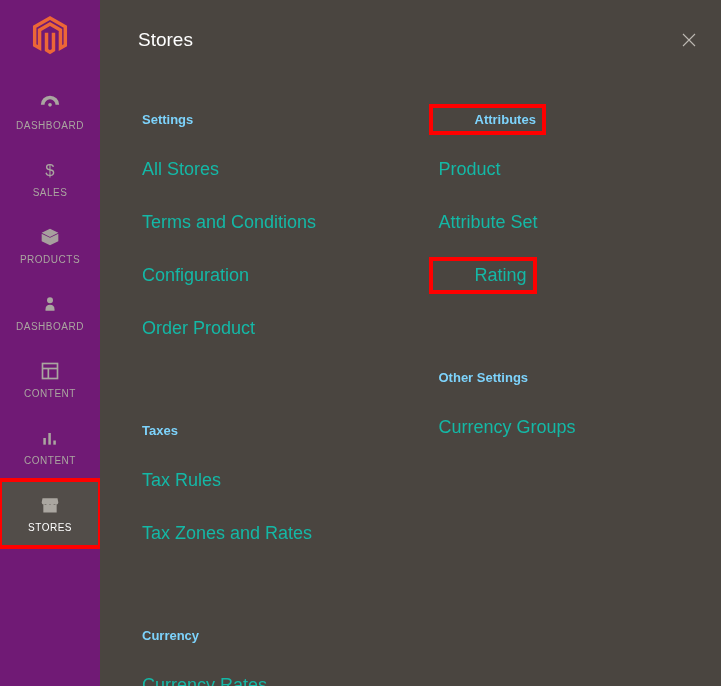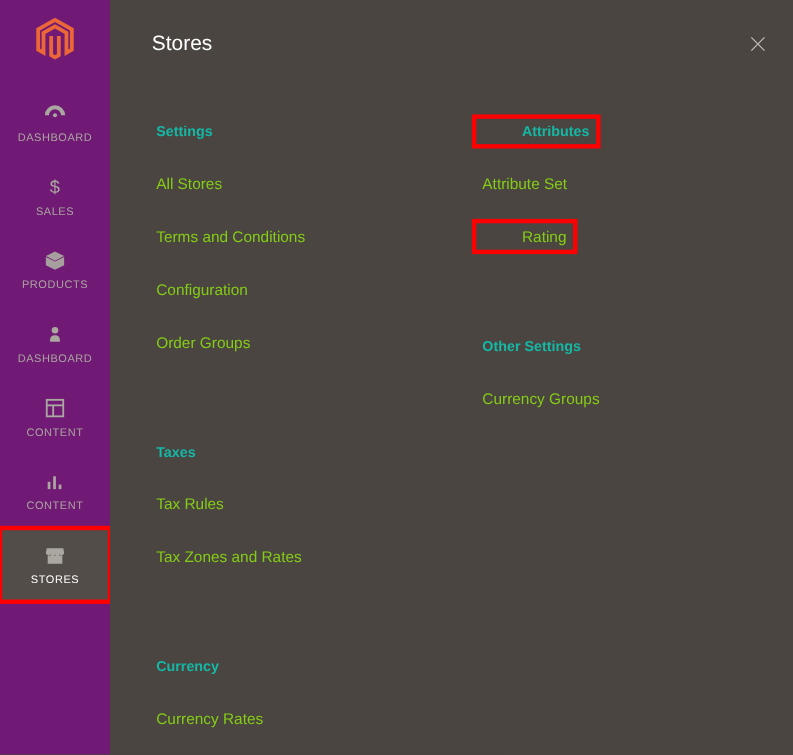--- a/index.html
+++ b/index.html
@@ -89,31 +89,31 @@
   }
   .panel-columns {
     display: flex;
   }
   .col {
     flex: 1;
   }
   .col-left { padding-right: 20px; }
   .col-right { padding-left: 10px; }
   .group-heading {
-    color: #14b8a6;
+    color: #7dd3fc;
     font-size: 13px;
     font-weight: 600;
     margin-bottom: 28px;
     display: inline-block;
     padding: 2px 4px;
   }
   .menu-link {
     display: inline-block;
-    color: #84cc16;
-    font-size: 14px;
+    color: #14b8a6;
+    font-size: 18px;
     margin-bottom: 28px;
     cursor: pointer;
     padding: 2px 4px;
   }
   .block-gap {
     height: 52px;
   }
   .group-heading.hl, .menu-link.hl {
     outline: 4px solid #ff0000;
     outline-offset: 2px;
@@ -202,31 +202,32 @@
           <path stroke="#bdb9b3" stroke-width="1.5" fill="none" d="M4 4 L20 20 M20 4 L4 20"></path>
         </svg>
     </div>
   </div>
   <div class="panel-columns">
     <div class="col col-left" id="col-left">
         <div><div class="group-heading">Settings</div></div>
         <div><div class="menu-link">All Stores</div></div>
         <div><div class="menu-link">Terms and Conditions</div></div>
         <div><div class="menu-link">Configuration</div></div>
-        <div><div class="menu-link">Order Groups</div></div>
+        <div><div class="menu-link">Order Product</div></div>
         <div class="block-gap"></div>
         <div><div class="group-heading">Taxes</div></div>
         <div><div class="menu-link">Tax Rules</div></div>
         <div><div class="menu-link">Tax Zones and Rates</div></div>
         <div class="block-gap"></div>
         <div><div class="group-heading">Currency</div></div>
         <div><div class="menu-link">Currency Rates</div></div>
       </div>
     <div class="col col-right" id="col-right">
         <div><div class="group-heading hl">Attributes</div></div>
+        <div><div class="menu-link">Product</div></div>
         <div><div class="menu-link">Attribute Set</div></div>
         <div><div class="menu-link hl">Rating</div></div>
         <div class="block-gap"></div>
         <div><div class="group-heading">Other Settings</div></div>
         <div><div class="menu-link">Currency Groups</div></div>
       </div>
   </div>
 </div>
 
 </body></html>

